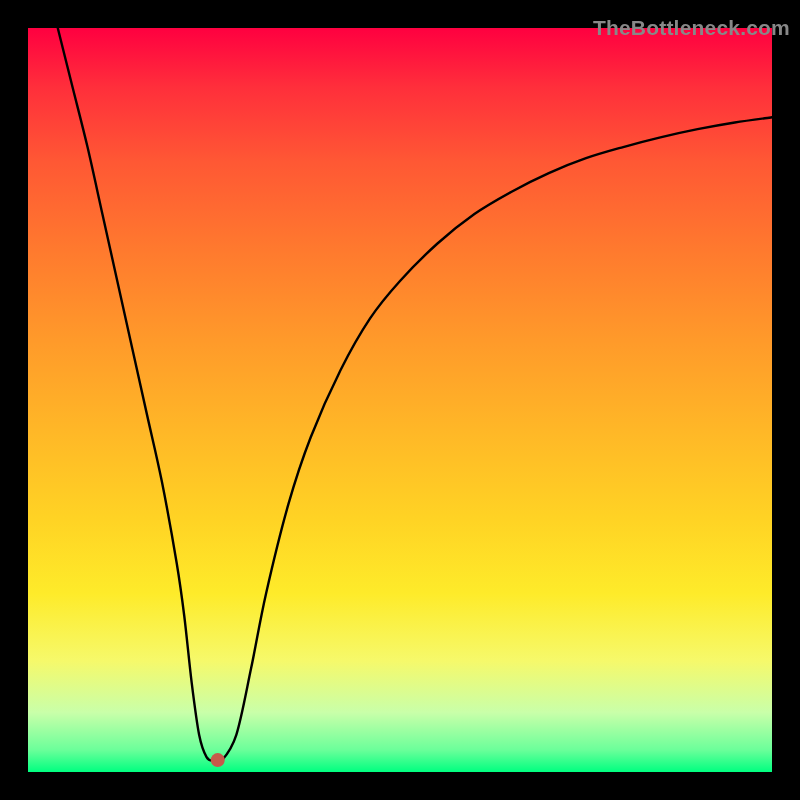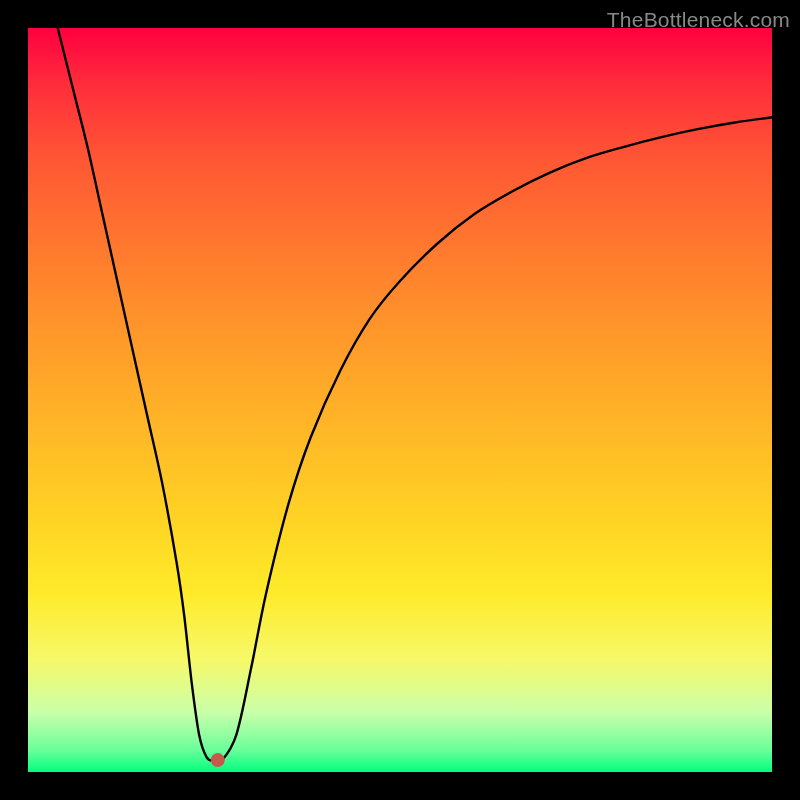--- a/index.html
+++ b/index.html
@@ -32,25 +32,25 @@
       #ffb727 54%,
       #ffd324 66%,
       #feeb2a 76%,
       #f6f96a 85%,
       #c9ffa9 92%,
       #6cff9a 97%,
       #00ff80 100%);
   }
   .watermark {
     position: absolute;
-    top: 8px;
+    top: 16px;
     right: 10px;
     color: #888888;
     font-size: 21px;
-    font-weight: 400;
+    font-weight: 700;
     letter-spacing: 0.2px;
   }
   svg.curve {
     position: absolute;
     left: 0;
     top: 0;
     width: 744px;
     height: 744px;
     overflow: visible;
   }

